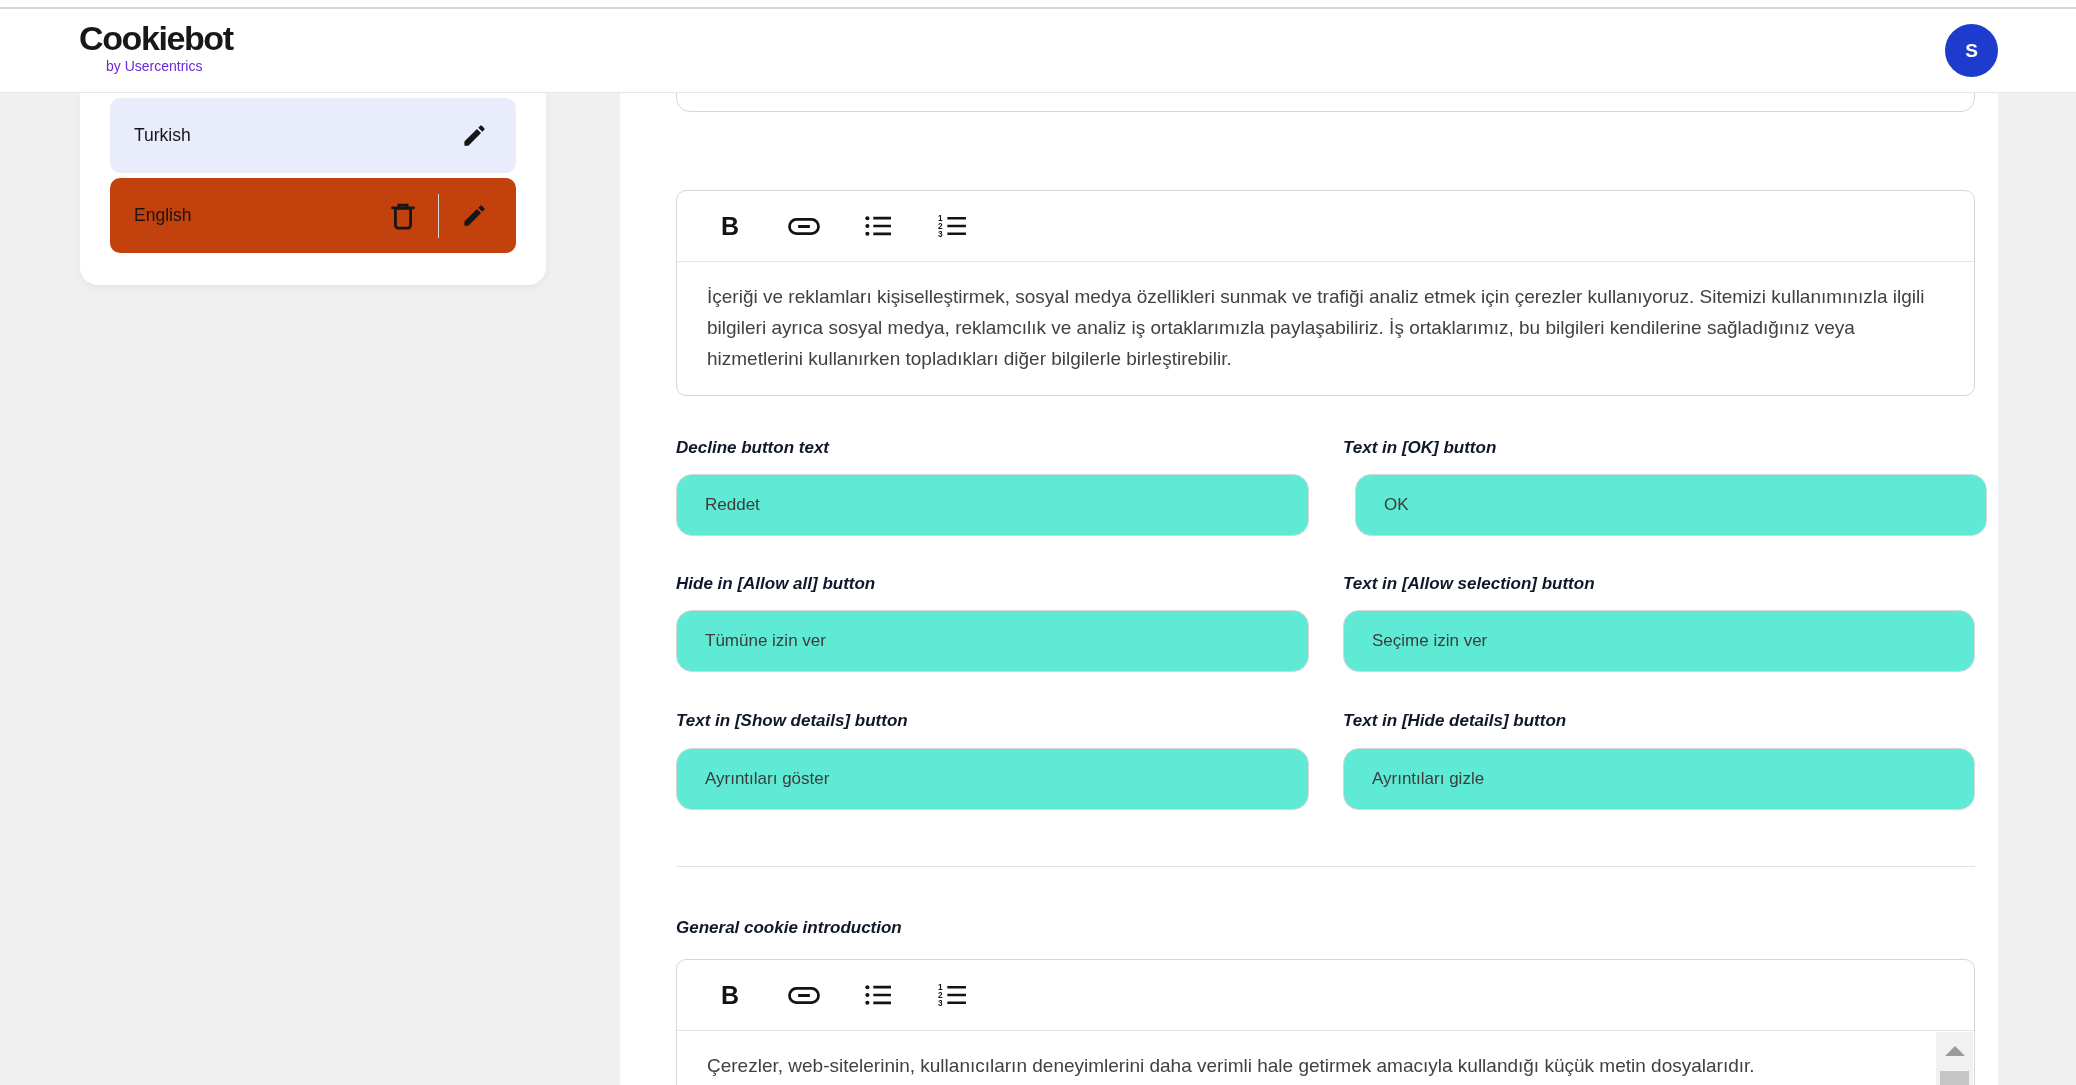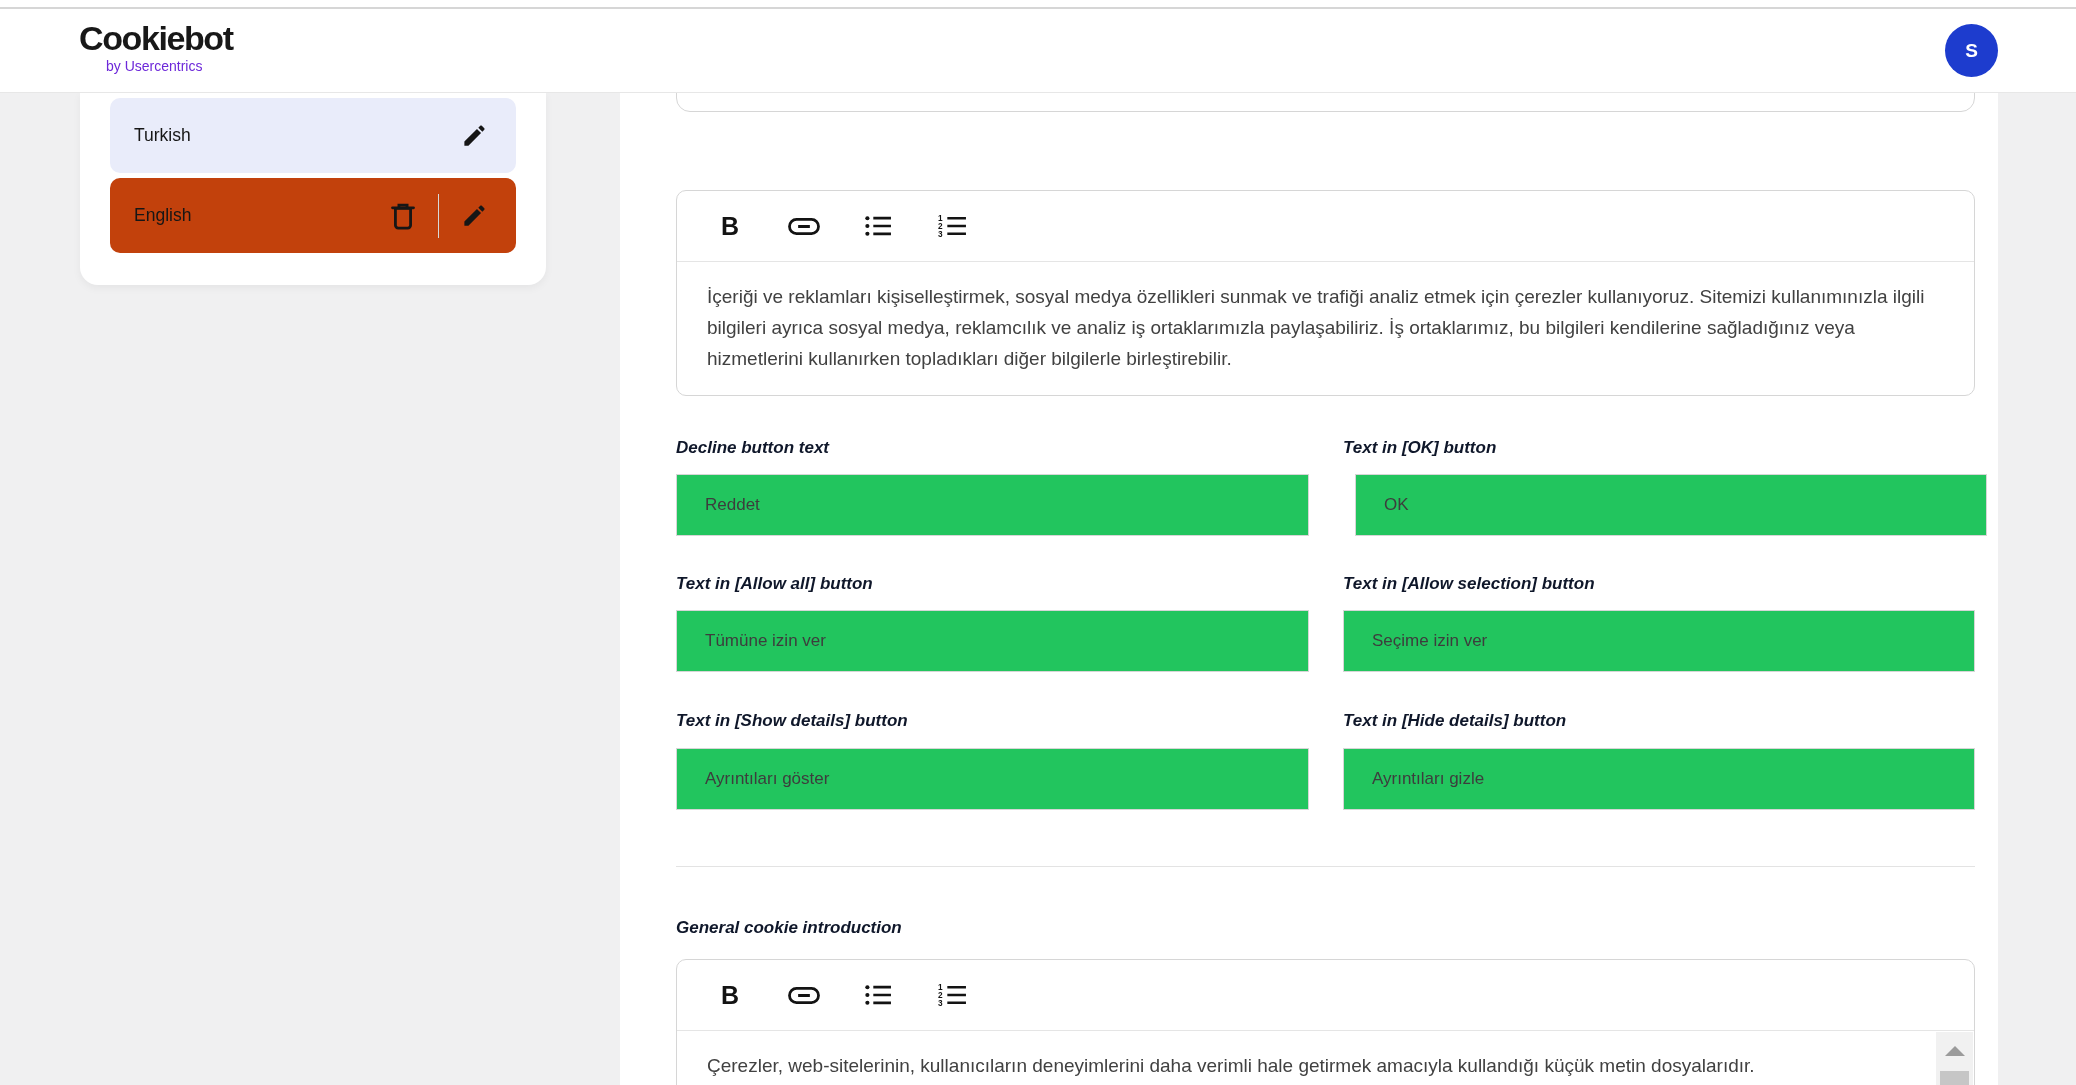--- a/index.html
+++ b/index.html
@@ -30,21 +30,21 @@
   .partial-input { position:absolute; left:56px; top:-14px; width:1299px; height:33px; border:1px solid #d6d6d6; border-radius:0 0 14px 14px; background:#fff; }
 
   .field-label { position:absolute; font-size:17px; font-weight:700; color:#0f172a; display:flex; align-items:center; gap:13px;font-style:italic; }
 
   .editor { position:absolute; left:56px; width:1299px; border:1px solid #d6d6d6; border-radius:10px; background:#fff; overflow:hidden; }
   .editor-toolbar { height:71px; display:flex; align-items:center; padding-left:37px; gap:42px; border-bottom:1px solid #e5e5e5; }
   .tb-btn { width:32px; height:32px; display:flex; align-items:center; justify-content:center; cursor:pointer; background:none; border:none; }
   .bold-glyph { font-size:25px; font-weight:800; color:#131313; font-family:"Liberation Sans", sans-serif; }
   .editor-body { padding:19px 30px 0 30px; font-size:19px; line-height:31px; color:#414141; }
 
-  .text-input { position:absolute; height:62px; border:1px solid #d6d6d6; border-radius:0; background:#22c55e; font-family:"Liberation Sans", sans-serif; font-size:17px; color:#3d3d3d; padding:0 20px 0 28px; outline:none; }
+  .text-input { position:absolute; height:62px; border:1px solid #d6d6d6; border-radius:16px; background:#5eead4; font-family:"Liberation Sans", sans-serif; font-size:17px; color:#3d3d3d; padding:0 20px 0 28px; outline:none; }
   .col-l { left:56px;  width:633px; }
   .col-r { left:723px; width:632px; }
 
   .h-divider { position:absolute; left:56px; width:1299px; height:1px; background:#e3e3e3; }
 
   
   .scrollbar { position:absolute; right:1px; top:72px; bottom:1px; width:37px; background:#f1f1f1; }
   .sb-arrow-up { position:absolute; left:9px; top:14px; width:0; height:0; border-left:10px solid transparent; border-right:10px solid transparent; border-bottom:10px solid #9b9b9b; cursor:pointer; }
   .sb-thumb { position:absolute; left:4px; top:39px; width:29px; height:80px; background:#c6c6c6; cursor:pointer; }
 
@@ -151,21 +151,21 @@
       </button>
     </div>
     <div class="editor-body">İçeriği ve reklamları kişiselleştirmek, sosyal medya özellikleri sunmak ve trafiği analiz etmek için çerezler kullanıyoruz. Sitemizi kullanımınızla ilgili bilgileri ayrıca sosyal medya, reklamcılık ve analiz iş ortaklarımızla paylaşabiliriz. İş ortaklarımız, bu bilgileri kendilerine sağladığınız veya hizmetlerini kullanırken topladıkları diğer bilgilerle birleştirebilir.</div>
   </div>
 
   <div class="field-label col-l" style="top:345px;">Decline button text</div>
   <div class="field-label col-r" style="top:345px;">Text in [OK] button</div>
   <input class="text-input col-l" style="top: 381px;" value="Reddet">
   <input class="text-input col-r" style="top: 381px; margin-left: 12px;" value="OK">
 
-  <div class="field-label col-l" style="top:481px;">Text in [Allow all] button</div>
+  <div class="field-label col-l" style="top:481px;">Hide in [Allow all] button</div>
   <div class="field-label col-r" style="top:481px;">Text in [Allow selection] button</div>
   <input class="text-input col-l" style="top: 517px;" value="Tümüne izin ver">
   <input class="text-input col-r" style="top: 517px;" value="Seçime izin ver">
 
   <div class="field-label col-l" style="top:618px;">Text in [Show details] button</div>
   <div class="field-label col-r" style="top:618px;">Text in [Hide details] button</div>
   <input class="text-input col-l" style="top: 655px;" value="Ayrıntıları göster">
   <input class="text-input col-r" style="top: 655px;" value="Ayrıntıları gizle">
 
   <div class="h-divider" style="top:773px;"></div>

